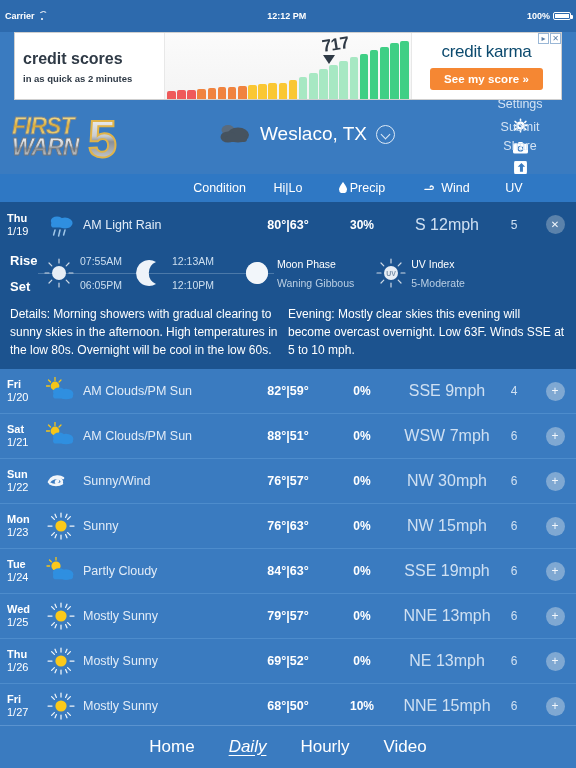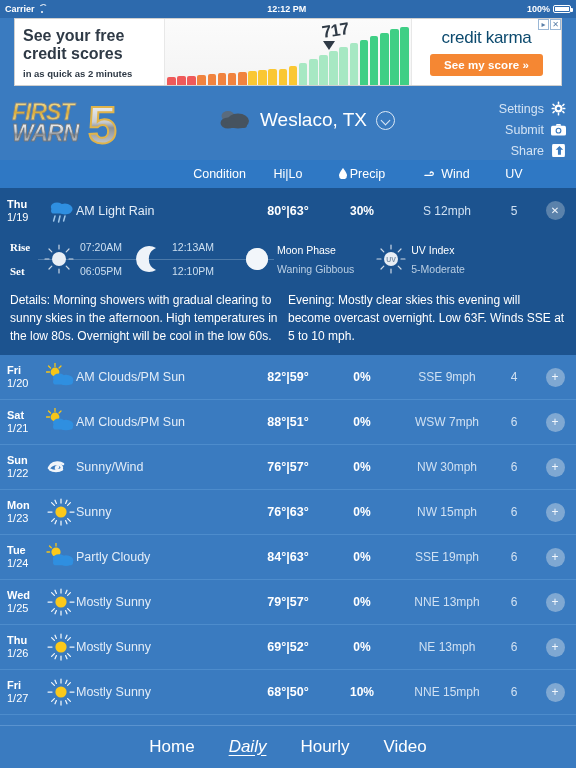--- a/index.html
+++ b/index.html
@@ -6,21 +6,21 @@
   html,body { width:576px; height:768px; }
   body {
     font-family: "Liberation Sans", sans-serif;
     background:#3a7bc0;
     overflow:hidden;
     -webkit-font-smoothing:antialiased;
   }
 
   
   .statusbar {
-    height:18px; background:#2d6aad; color:#ffffff;
+    height:32px; background:#2d6aad; color:#ffffff;
     display:flex; align-items:center; justify-content:space-between;
     padding:0 5px; font-size:9px; font-weight:bold;
   }
   .sb-left, .sb-right { display:flex; align-items:center; gap:3px; }
   .sb-center { font-size:9px; font-weight:bold; }
   .wifi-ico { display:inline-block; width:9px; height:8px; position:relative; }
   .wifi-ico::before{
     content:""; position:absolute; left:1px; bottom:0px; width:7px; height:7px;
     border:1.5px solid #fff; border-radius:50%;
     clip-path: polygon(50% 50%, 0% 0%, 100% 0%);
@@ -94,21 +94,21 @@
     position:relative; display:inline-block;
   }
   .chev::after{
     content:""; position:absolute; left:5px; top:5px; width:6px;height:6px;
     border-right:1.6px solid #dce9f6; border-bottom:1.6px solid #dce9f6;
     transform:rotate(45deg);
   }
   .hdr-actions { width:92px; flex:0 0 92px; padding-top:2px; }
   .hdr-row {
     display:flex; align-items:center; justify-content:flex-end; gap:7px;
-    height:21px; color:#d3e3f4; font-size:12.5px;
+    height:21px; color:#d3e3f4; font-size:12.5px;flex-direction:column;
   }
   .hdr-row .ic { width:15px; height:15px; display:flex; align-items:center; justify-content:center; }
 
   
   .colhead {
     height:28px; background:#2f78c4; display:flex; align-items:center;
     color:#fff; font-size:12.5px;
   }
   .c-day   { width:46px;  flex:0 0 46px; }
   .c-cond  { flex:1; }
@@ -123,39 +123,39 @@
   .wind-ico { display:inline-block; width:13px; height:8px; margin-right:4px; vertical-align:0px; }
 
   .row {
     height:45px; display:flex; align-items:center; font-size:12.5px;
     border-bottom:1px solid #4d8ccc; background:#3a7bc0; color:#e8f1fa;
   }
   .row.sel { background:#1c538f; border-bottom:none; }
   .row .c-day { font-size:11px; color:#ffffff; line-height:1.15; padding-left:7px; }
   .row .c-day b { font-weight:bold; display:block; }
   .row .c-day span { display:block; }
-  .cond-cell { display:flex; align-items:center; }
+  .cond-cell { display:flex; align-items:center; gap:7px; }
   .cond-ico { width:30px; height:28px; flex:0 0 30px; }
   .cond-txt { color:#e2ecf7; font-size:12.5px; }
   .hilo { color:#ffffff; font-weight:bold; font-size:12.5px; }
   .hilo .lo { font-weight:bold; }
   .prec { color:#ffffff; font-weight:bold; font-size:12px; }
-  .wind { color:#cfe0f2; font-size:12px; }
+  .wind { color:#cfe0f2; font-size:16px; }
   .uv   { color:#cfe0f2; font-size:12px; }
   .rbtn {
     width:19px;height:19px;border-radius:50%; background:#7fa8d2; color:#f2f7fc;
     display:inline-flex; align-items:center; justify-content:center;
     font-size:12px; line-height:1;
   }
   .row.sel .rbtn { background:#5b82ab; font-size:10px; }
 
   
   .expand { background:#1c538f; }
   .astro { height:52px; display:flex; align-items:center; padding:0 10px; position:relative; }
-  .rs-lbl { font-size:11px; color:#ffffff; font-weight:bold; line-height:1.0; width:30px;font-family:Liberation Serif, serif; }
+  .rs-lbl { font-size:13px; color:#ffffff; font-weight:bold; line-height:1.0; width:30px; }
   .rs-lbl div:first-child{ margin-bottom:13px; }
   .rs-times { font-size:10.5px; color:#cddff0; line-height:1.0; margin-left:6px; width:56px; }
   .rs-times div:first-child{ margin-bottom:13px; }
   .sunline {
     position:absolute; height:1px; background:#4b79a9; top:50%;
   }
   .astro-seg { display:flex; align-items:center; gap:5px; position:relative; z-index:2; }
   .astro-ico { width:30px; height:30px; flex:0 0 30px; }
   .astro-txt div:first-child{ font-size:10.5px; color:#ffffff; margin-bottom:7px; }
   .astro-txt div:last-child { font-size:10.5px; color:#b9cee3; }
@@ -186,21 +186,20 @@
     <span>100%</span>
     <span class="batt">
         <i></i>
       </span>
   </div>
 </div>
 
 <div class="adwrap">
   <div class="ad">
     <div class="ad-left">
-      <div class="ad-head">See your free</div>
       <div class="ad-head">credit scores</div>
       <div class="ad-sub">in as quick as 2 minutes</div>
     </div>
     <div class="ad-mid">
       <div class="bars" id="ad-bars">
           <span style="height: 12.32%; background: rgb(239, 90, 90);"></span>
           <span style="height: 14.08%; background: rgb(239, 90, 90);"></span>
           <span style="height: 13.2%; background: rgb(239, 90, 90);"></span>
           <span style="height: 14.96%; background: rgb(240, 131, 63);"></span>
           <span style="height: 16.72%; background: rgb(240, 131, 63);"></span>
@@ -380,21 +379,21 @@
         <line x1="1" y1="15" x2="5" y2="15"></line>
           <line x1="25" y1="15" x2="29" y2="15"></line>
         <line x1="5" y1="5" x2="7.8" y2="7.8"></line>
           <line x1="22.2" y1="22.2" x2="25" y2="25"></line>
         <line x1="25" y1="5" x2="22.2" y2="7.8"></line>
           <line x1="7.8" y1="22.2" x2="5" y2="25"></line>
       </g>
       <circle cx="15" cy="15" r="7" fill="#e8eef5"></circle>
     </svg>
     <div class="rs-times">
-      <div>07:20AM</div>
+      <div>07:55AM</div>
       <div>06:05PM</div>
     </div>
 
     <svg class="astro-ico" viewBox="0 0 30 30" style="z-index:2;">
       <path d="M20 4a12 12 0 000 22 13 13 0 11 0-22z" fill="#eef3f9"></path>
     </svg>
     <div class="rs-times">
       <div>12:13AM</div>
       <div>12:10PM</div>
     </div>

